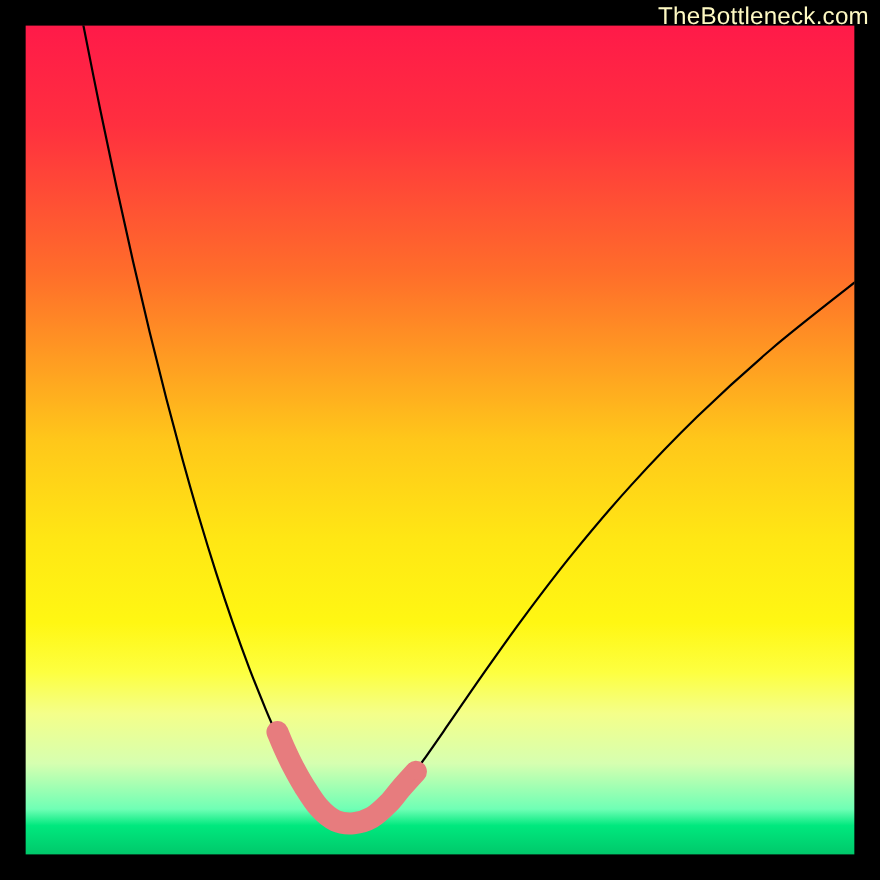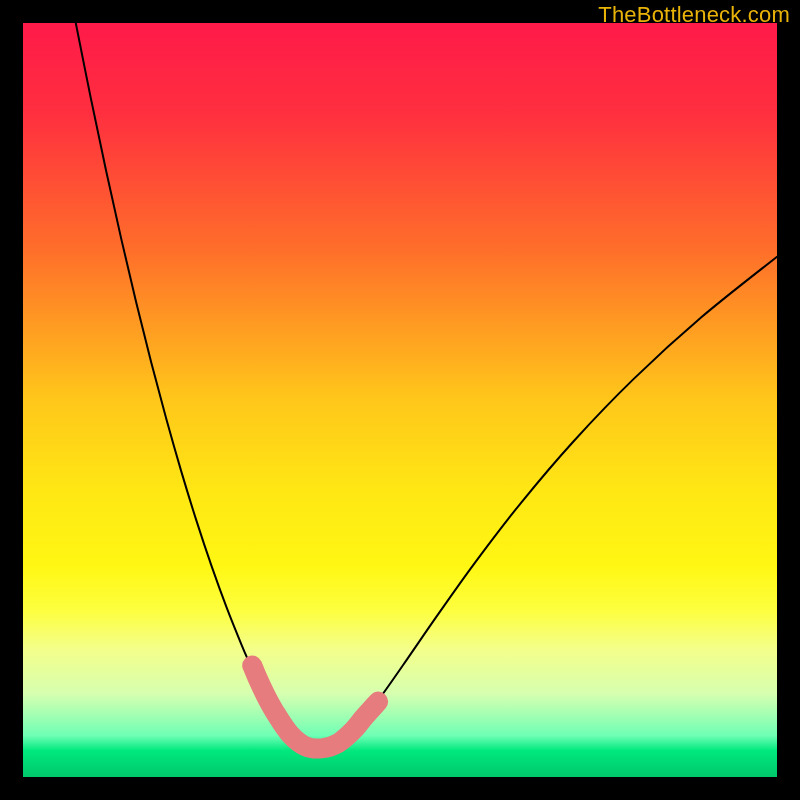--- a/index.html
+++ b/index.html
@@ -21,21 +21,21 @@
     left: 23px;
     top: 23px;
     width: 754px;
     height: 754px;
     overflow: hidden;
   }
   .watermark {
     position: absolute;
     top: 2px;
     right: 10px;
-    color: #eab308;
+    color: #fef9c3;
     font-size: 22px;
     font-weight: 400;
     letter-spacing: 0.2px;
     z-index: 10;
   }
   svg {
     display: block;
   }
 </style>
 </head>

